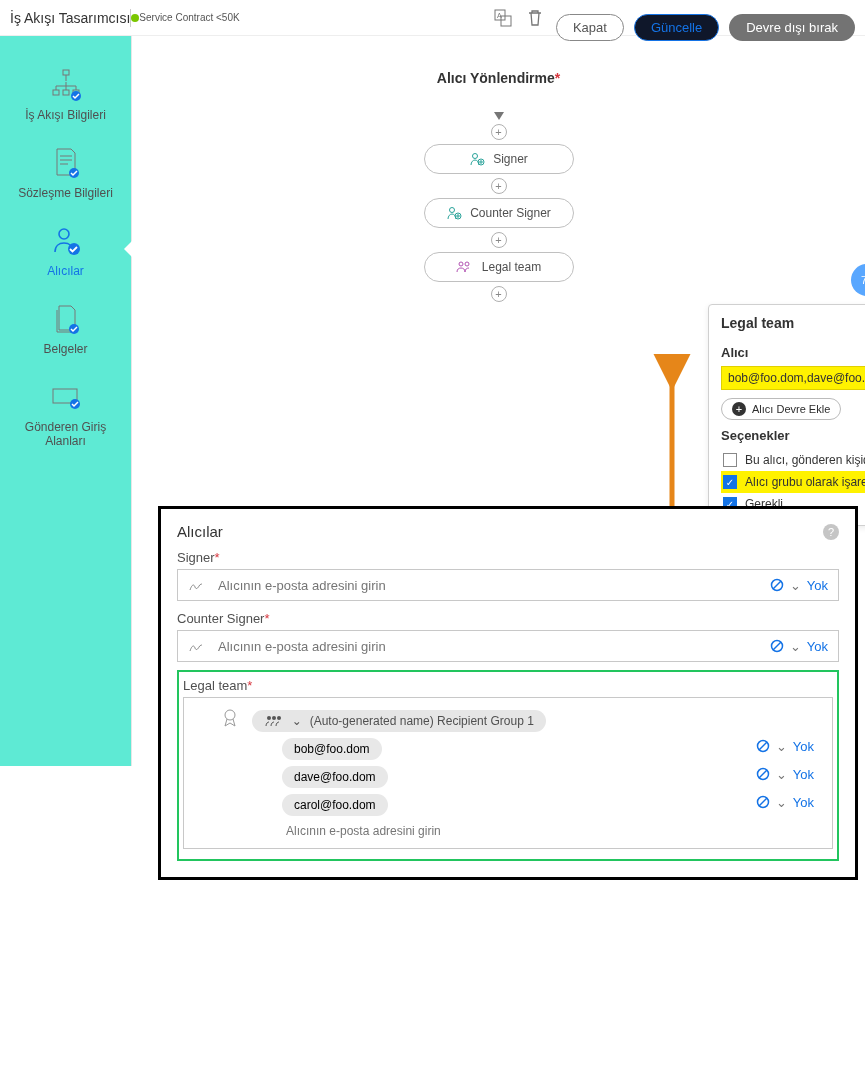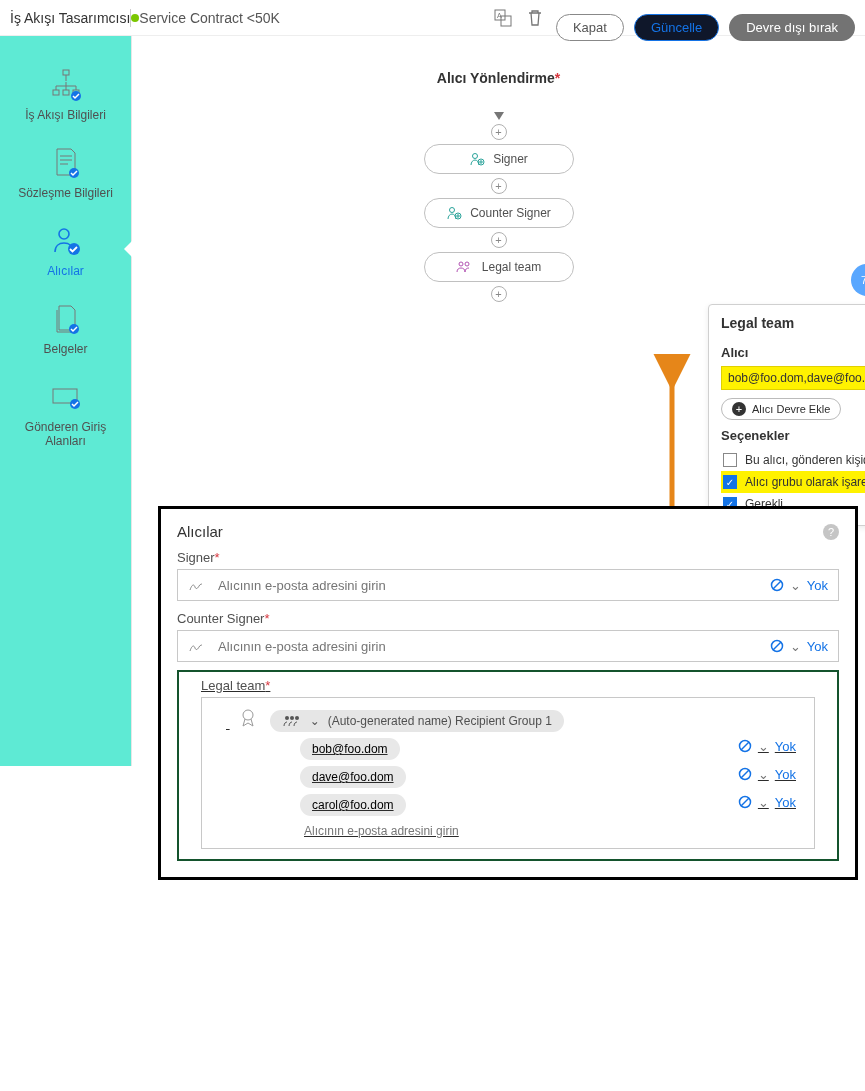--- a/index.html
+++ b/index.html
@@ -4,21 +4,21 @@
 <style>
   * { box-sizing: border-box; margin: 0; padding: 0; font-family: -apple-system, BlinkMacSystemFont, "Segoe UI", Arial, sans-serif; }
   body { width: 865px; height: 1091px; background: #fff; color: #2c2c2c; font-size: 13px; position: relative; overflow: hidden; }
 
   
   .header { display: flex; align-items: center; height: 36px; border-bottom: 1px solid #eee; padding: 0 10px; }
   .header-left { display: flex; align-items: center; flex: 1; }
   .header-title { font-size: 14px; color: #333; }
   .divider-v { width: 1px; height: 18px; background: #ccc; }
   .status-dot { width: 8px; height: 8px; border-radius: 50%; background: #7bc700; }
-  .status-text { font-size: 14px; color: #555; }
+  .status-text { font-size: 10px; color: #555; }
   .header-right { display: flex; align-items: center; gap: 10px; }
   .icon-btn { width: 22px; height: 22px; display: flex; align-items: center; justify-content: center; cursor: pointer; color: #767676; }
   .btn { border-radius: 16px; padding: 5px 16px; font-size: 13px; cursor: pointer; border: 1px solid transparent; margin-top: 20px; }
   .btn-outline-gray { border-color: #888; color: #555; background: #fff; }
   .btn-outline-blue { border-color: #1473e6; color: #1473e6; background: #0f172a; }
   .btn-blue { background: #737373; color: #fff; }
 
   
   .sidebar { position: absolute; left: 0; top: 36px; width: 132px; background: #5eead4; border-right: 1px solid #e6e6e6; padding-top: 18px; height: 730px; }
   .sidebar-item { display: flex; flex-direction: column; align-items: center; padding: 14px 4px 10px; cursor: pointer; text-align: center; position: relative; }
@@ -58,21 +58,21 @@
   .sp-title { font-size: 15px; color: #333; display: flex; align-items: center; }
   .help-circle { width: 16px; height: 16px; border-radius: 50%; background: #c5c5c5; color: #fff; display: inline-flex; align-items: center; justify-content: center; font-size: 11px; margin-left: auto; }
   .field-label { font-size: 13px; color: #505050; margin-top: 10px; }
   .field-label .req { color: #d7373f; }
   .input-row { display: flex; align-items: center; border: 1px solid #c8c8c8; height: 32px; margin-top: 4px; }
   .input-row .pen { width: 36px; display: flex; align-items: center; justify-content: center; color: #888; }
   .input-row input { flex: 1; border: none; outline: none; font-size: 13px; color: #767676; padding: 0 4px; }
   .auth { display: flex; align-items: center; gap: 6px; padding: 0 10px; color: #1473e6; font-size: 13px; cursor: pointer; }
   .auth .ban { color: #1473e6; }
 
-  .legal-box { border: 2px solid #14532d; padding: 6px 22px 10px; margin-top: 8px; text-decoration: underline; }
+  .legal-box { border: 2px solid #22c55e; padding: 6px 4px 10px; margin-top: 8px; }
   .legal-content { border: 1px solid #c8c8c8; padding: 8px 8px 10px; margin-top: 4px; }
   .group-pill { display: inline-flex; align-items: center; gap: 8px; background: #e6e6e6; border-radius: 14px; padding: 4px 12px; font-size: 12px; color: #505050; margin-left: 40px; }
   .email-pill { display: inline-flex; align-items: center; background: #e8e8e8; border-radius: 12px; padding: 4px 12px; font-size: 12px; color: #000000; margin-left: 90px; margin-top: 6px; }
   .email-row { display: flex; align-items: center; }
   .email-row .auth { margin-left: auto; }
   .enter-hint { margin-left: 94px; margin-top: 8px; font-size: 12px; color: #767676; }
   .ribbon-icon { width: 16px; height: 20px; display: inline-block; position: absolute; margin-left: -28px; margin-top: 2px; color: #999; }
   .legal-group-row { position: relative; margin-top: 2px; }
 
   

